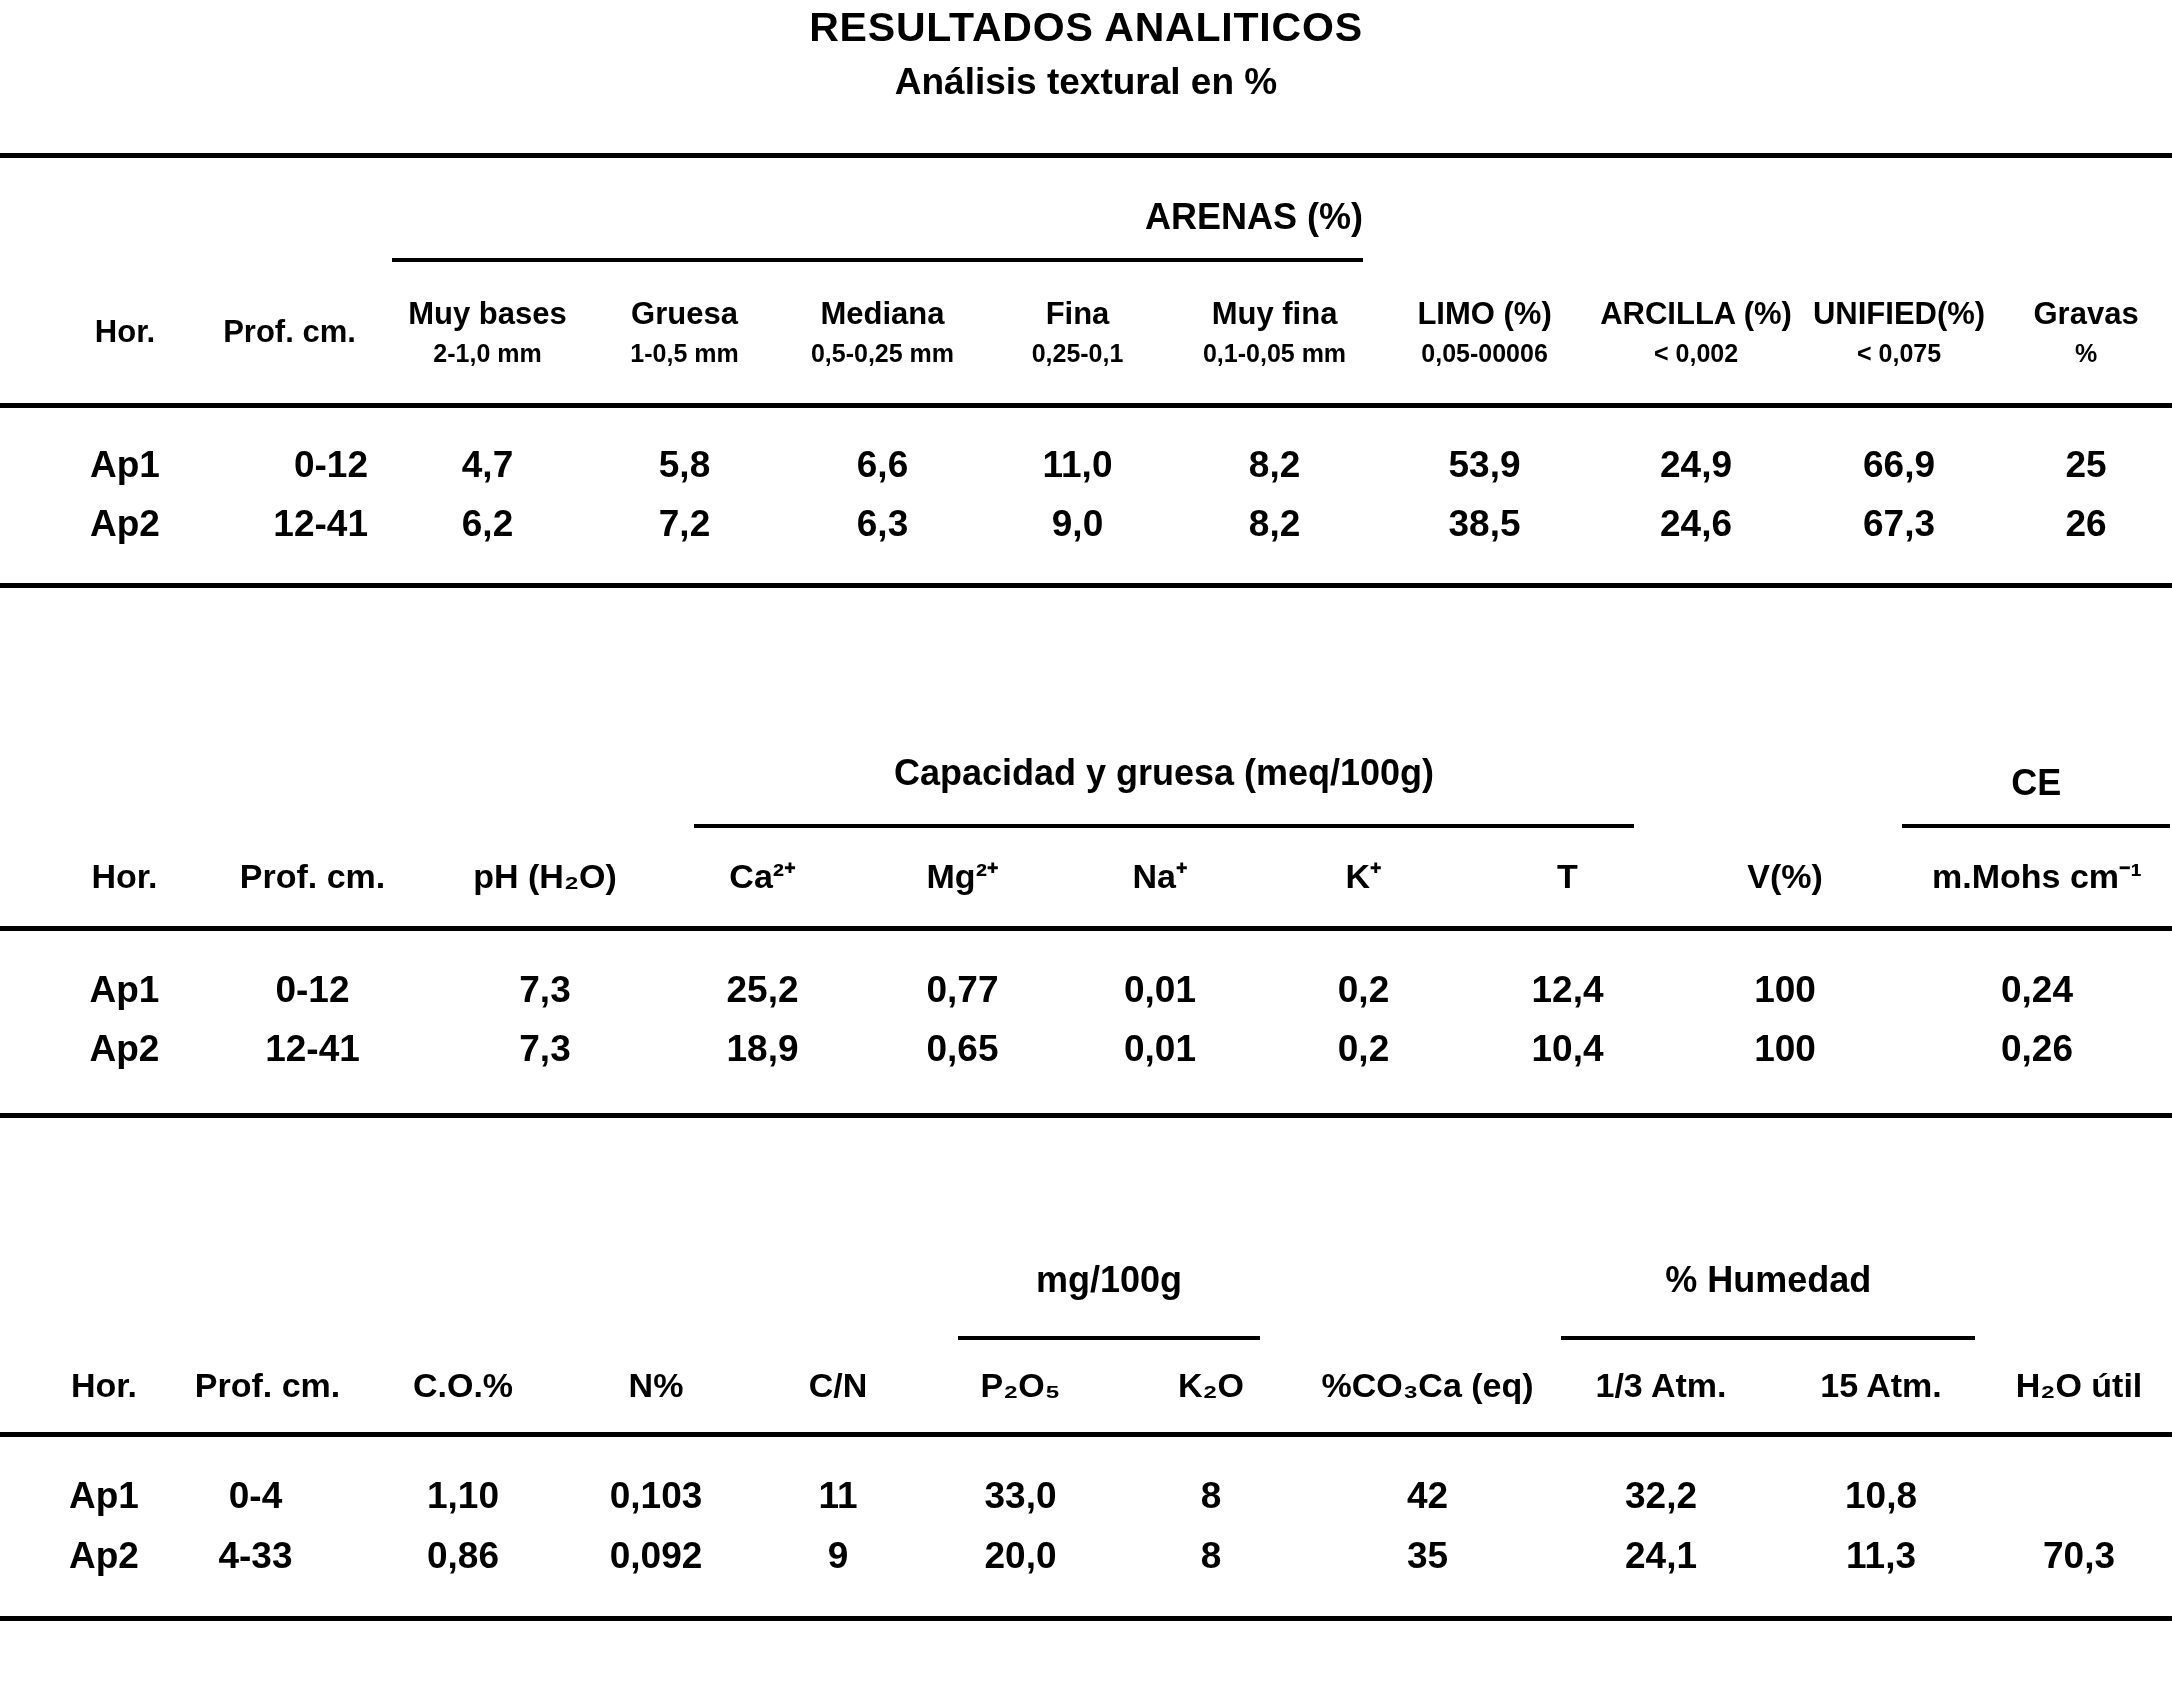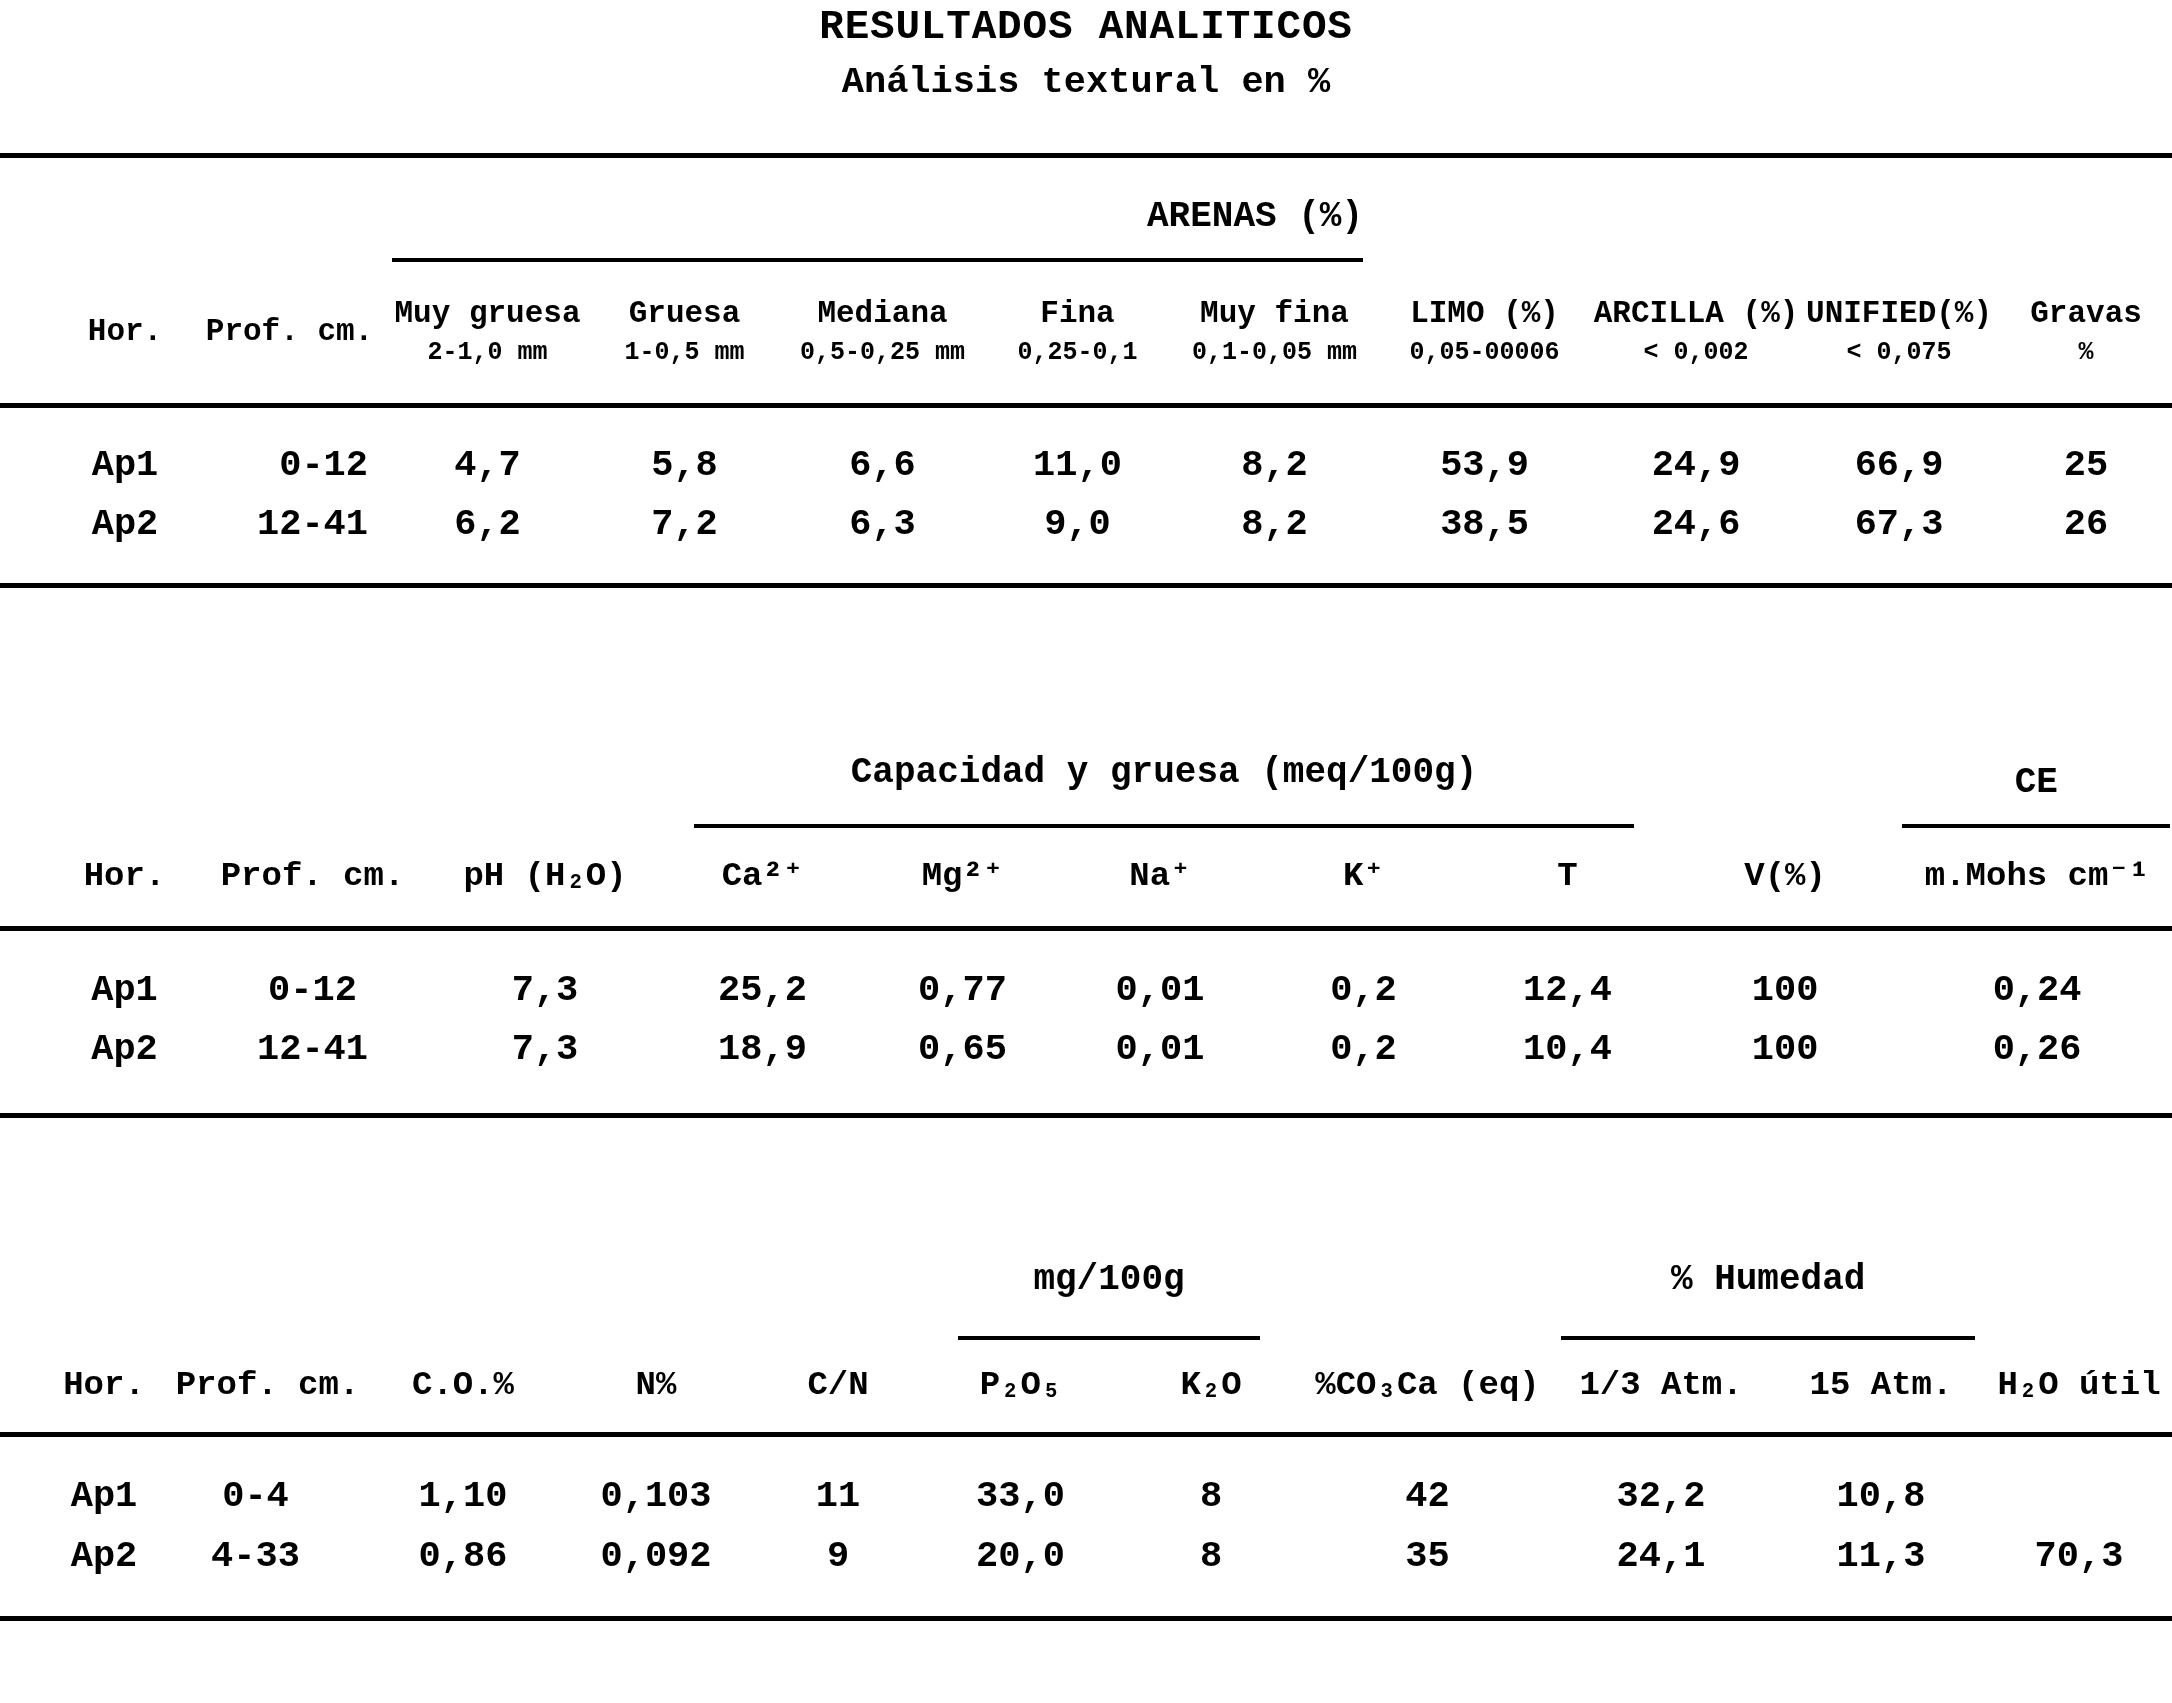--- a/index.html
+++ b/index.html
@@ -2,21 +2,21 @@
 <html style="font-size:13px"><head>
 <meta charset="utf-8">
 <style>
   html, body { margin: 0; padding: 0; background: #ffffff; }
   .page {
     position: relative;
     width: 2172px;
     height: 1703px;
     background: #ffffff;
     color: #000000;
-    font-family: Liberation Mono, monospace;
+    font-family: Liberation Sans, sans-serif;
     font-weight: 700;
     overflow: hidden;
   }
   .titleblock { position: absolute; top: 0; left: 0; width: 100%; text-align: center; }
   .title    { font-size: 41px; line-height: 1.12; padding-top: 4.9px; letter-spacing: 0.8px; }
   .subtitle { font-size: 37px; line-height: 1.1; margin-top: 11.4px; }
 
   table.data {
     position: absolute; left: 0;
     width: 2172px;
@@ -105,21 +105,21 @@
         <td colspan="4"></td>
       </tr>
       <tr class="header-row">
         <th class="first">
             <div class="h1">Hor.</div>
           </th>
         <th>
             <div class="h1">Prof. cm.</div>
           </th>
         <th>
-            <div class="h1">Muy gruesa</div>
+            <div class="h1">Muy bases</div>
             <div class="h2">2-1,0 mm</div>
           </th>
         <th>
             <div class="h1">Gruesa</div>
             <div class="h2">1-0,5 mm</div>
           </th>
         <th>
             <div class="h1">Mediana</div>
             <div class="h2">0,5-0,25 mm</div>
           </th>

